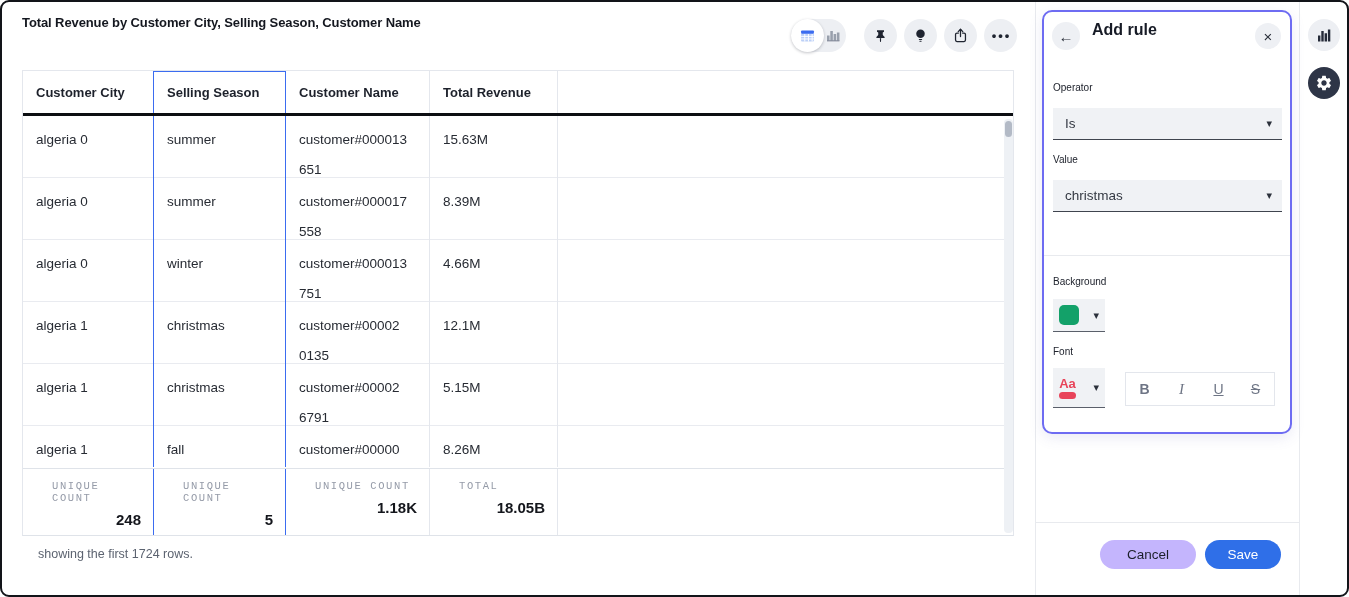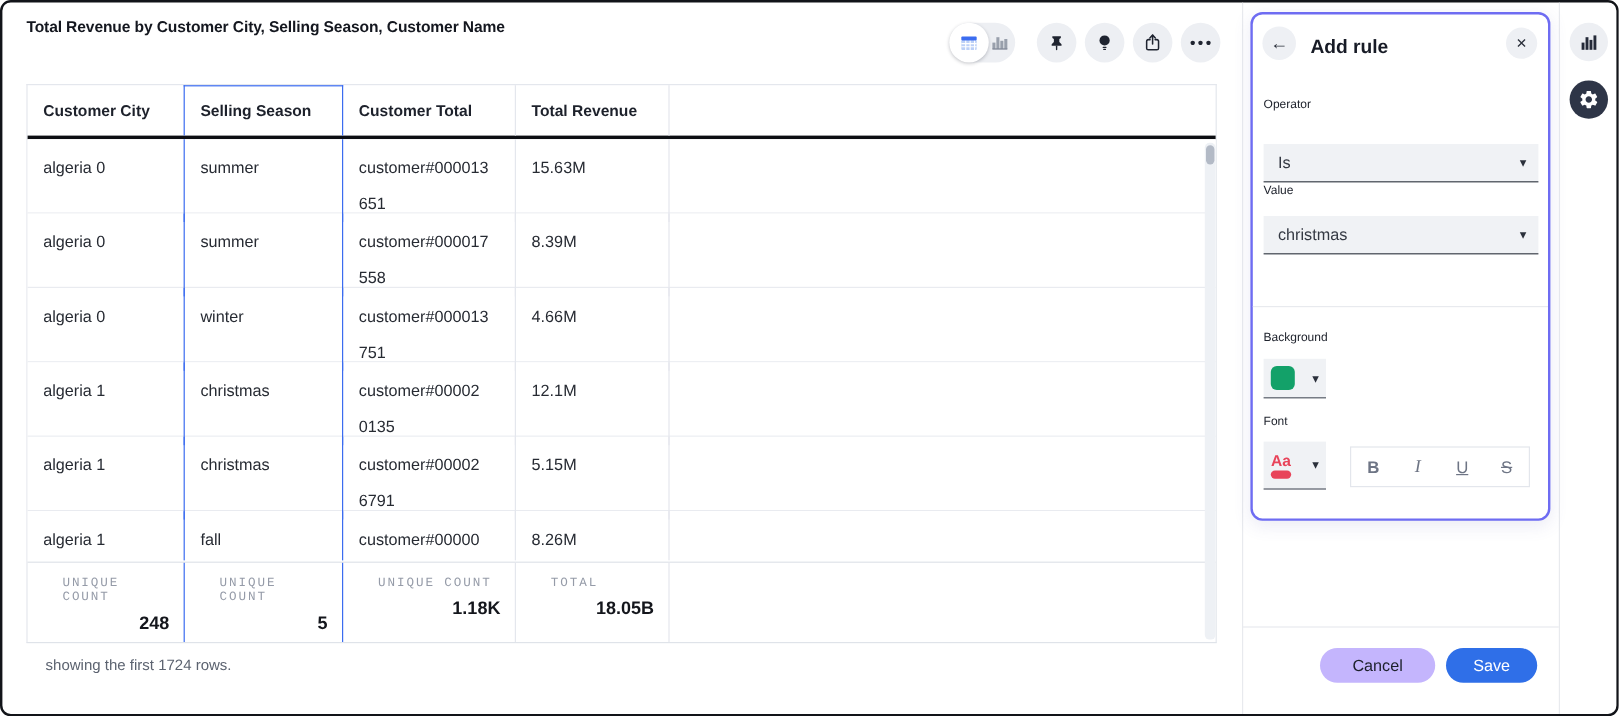--- a/index.html
+++ b/index.html
@@ -79,21 +79,21 @@
   .panel {
     position:absolute; left:1040px; top:8px; width:250px; height:424px;
     background:#fff; border:2px solid #6e6cf2; border-radius:10px;
     box-shadow:0 4px 14px rgba(90,90,170,.12);
   }
   .panel-back {
     position:absolute; left:8px; top:10px; width:28px; height:28px; border-radius:50%;
     background:#eef0f4; display:flex; align-items:center; justify-content:center;
     font-size:15px; color:#2a2f3a; cursor:pointer;
   }
-  .panel-title { position:absolute; left:48px; top:19px; font-size:16px; font-weight:600; color:#171b26; }
+  .panel-title { position:absolute; left:48px; top:9px; font-size:16px; font-weight:600; color:#171b26; }
   .panel-close {
     position:absolute; right:9px; top:11px; width:26px; height:26px; border-radius:50%;
     background:#eef0f4; display:flex; align-items:center; justify-content:center;
     font-size:15px; color:#2a2f3a; cursor:pointer;
   }
   .field-label { position:absolute; left:9px; font-size:10px; color:#20242e; }
   .select {
     position:absolute; left:9px; width:229px; height:32px; background:#f0f2f5;
     border-bottom:1px solid #3f444e; display:flex; align-items:center;
     padding:0 10px 0 12px; cursor:pointer;
@@ -218,21 +218,21 @@
       <svg width="18" height="18" viewBox="0 0 24 24" fill="#ffffff">
           <path d="M19.14,12.94c0.04-0.3,0.06-0.61,0.06-0.94c0-0.32-0.02-0.64-0.07-0.94l2.03-1.58c0.18-0.14,0.23-0.41,0.12-0.61l-1.92-3.32c-0.12-0.22-0.37-0.29-0.59-0.22l-2.39,0.96c-0.5-0.38-1.03-0.7-1.62-0.94L14.4,2.81c-0.04-0.24-0.24-0.41-0.48-0.41h-3.84c-0.24,0-0.43,0.17-0.47,0.41L9.25,5.35C8.66,5.59,8.12,5.92,7.63,6.29L5.24,5.33c-0.22-0.08-0.47,0-0.59,0.22L2.74,8.87C2.62,9.08,2.66,9.34,2.86,9.48l2.03,1.58C4.84,11.36,4.8,11.69,4.8,12s0.02,0.64,0.07,0.94l-2.03,1.58c-0.18,0.14-0.23,0.41-0.12,0.61l1.92,3.32c0.12,0.22,0.37,0.29,0.59,0.22l2.39-0.96c0.5,0.38,1.03,0.7,1.62,0.94l0.36,2.54c0.05,0.24,0.24,0.41,0.48,0.41h3.84c0.24,0,0.44-0.17,0.47-0.41l0.36-2.54c0.59-0.24,1.13-0.56,1.62-0.94l2.39,0.96c0.22,0.08,0.47,0,0.59-0.22l1.92-3.32c0.12-0.22,0.07-0.47-0.12-0.61L19.14,12.94z M12,15.6c-1.98,0-3.6-1.62-3.6-3.6s1.62-3.6,3.6-3.6s3.6,1.62,3.6,3.6S13.98,15.6,12,15.6z"></path>
         </svg>
     </span>
   </div>
 
   <div class="table">
     <div class="grid-row thead">
       <div class="th c1">Customer City</div>
       <div class="th c2 sel">Selling Season</div>
-      <div class="th c3">Customer Total</div>
+      <div class="th c3">Customer Name</div>
       <div class="th c4">Total Revenue</div>
       <div class="th c5"></div>
     </div>
 
     <div class="grid-row trow">
       <div class="td c1">algeria 0</div>
       <div class="td c2 sel">summer</div>
       <div class="td c3"><span>customer#000013</span><br><span>651</span></div>
       <div class="td c4">15.63M</div>
       <div class="td c5"></div>
@@ -308,21 +308,21 @@
   <div class="panel">
     <div class="panel-back">
         <span>←</span>
       </div>
     <div class="panel-title">Add rule</div>
     <div class="panel-close">
         <span>×</span>
       </div>
 
     <div class="field-label" style="top:70px">Operator</div>
-    <div class="select" style="top:108px">
+    <div class="select" style="top:96px">
       <span class="sel-value">Is</span>
       <span class="caret">▾</span>
     </div>
 
     <div class="field-label" style="top:142px">Value</div>
     <div class="select" style="top:168px">
       <span class="sel-value">christmas</span>
       <span class="caret">▾</span>
     </div>
 

